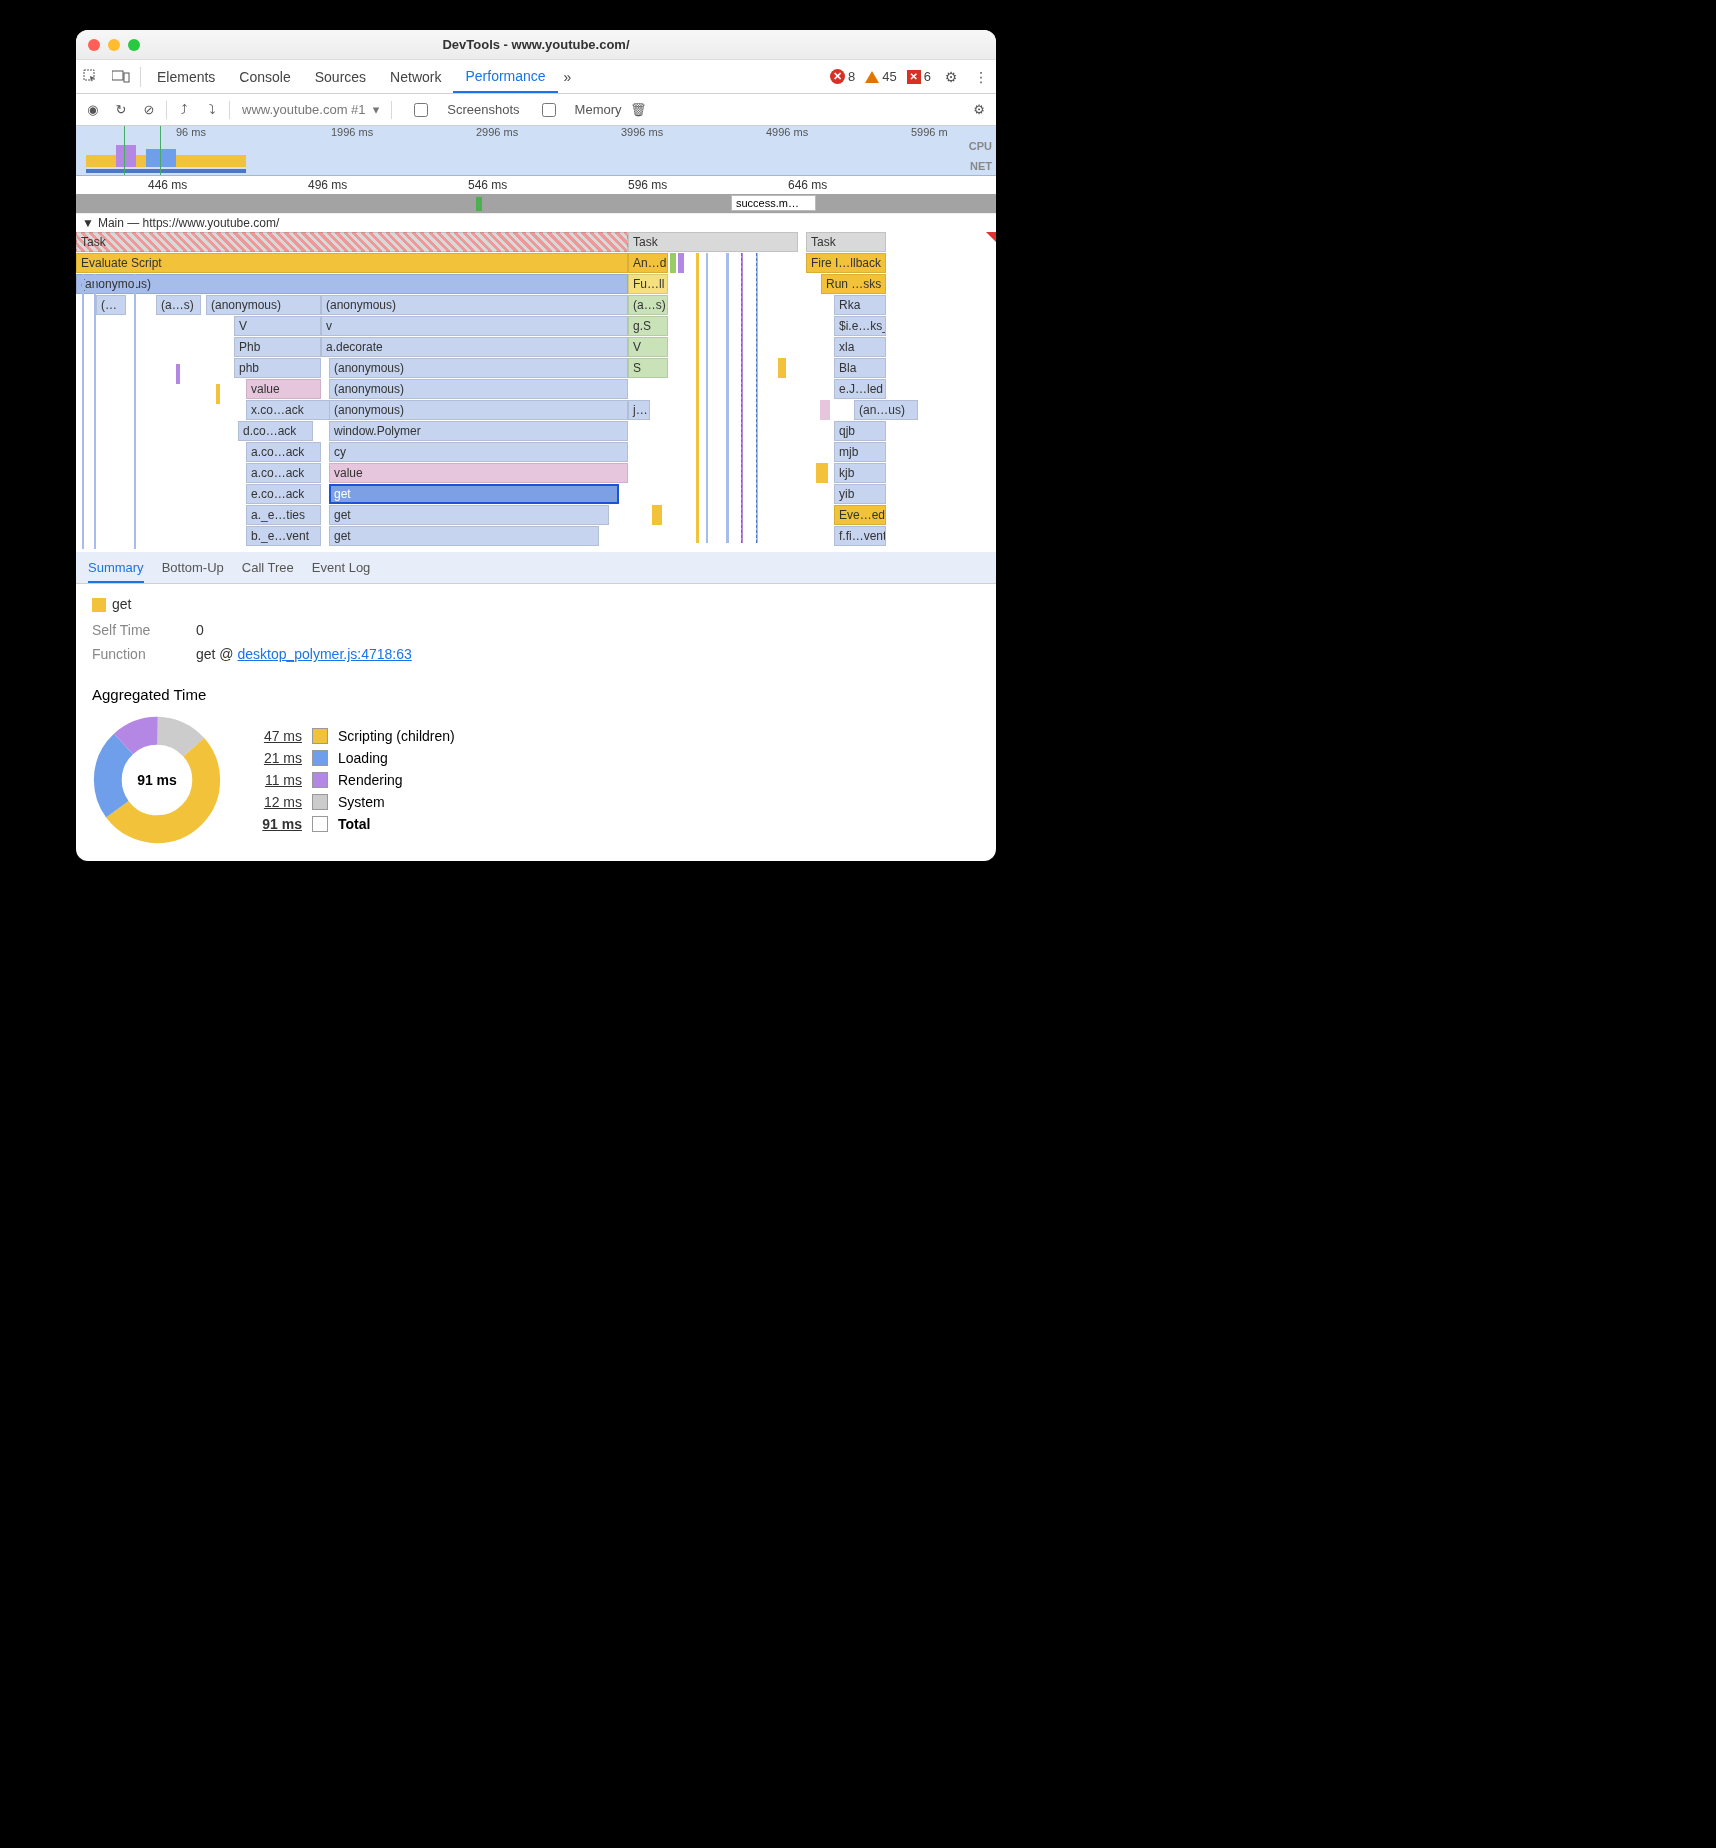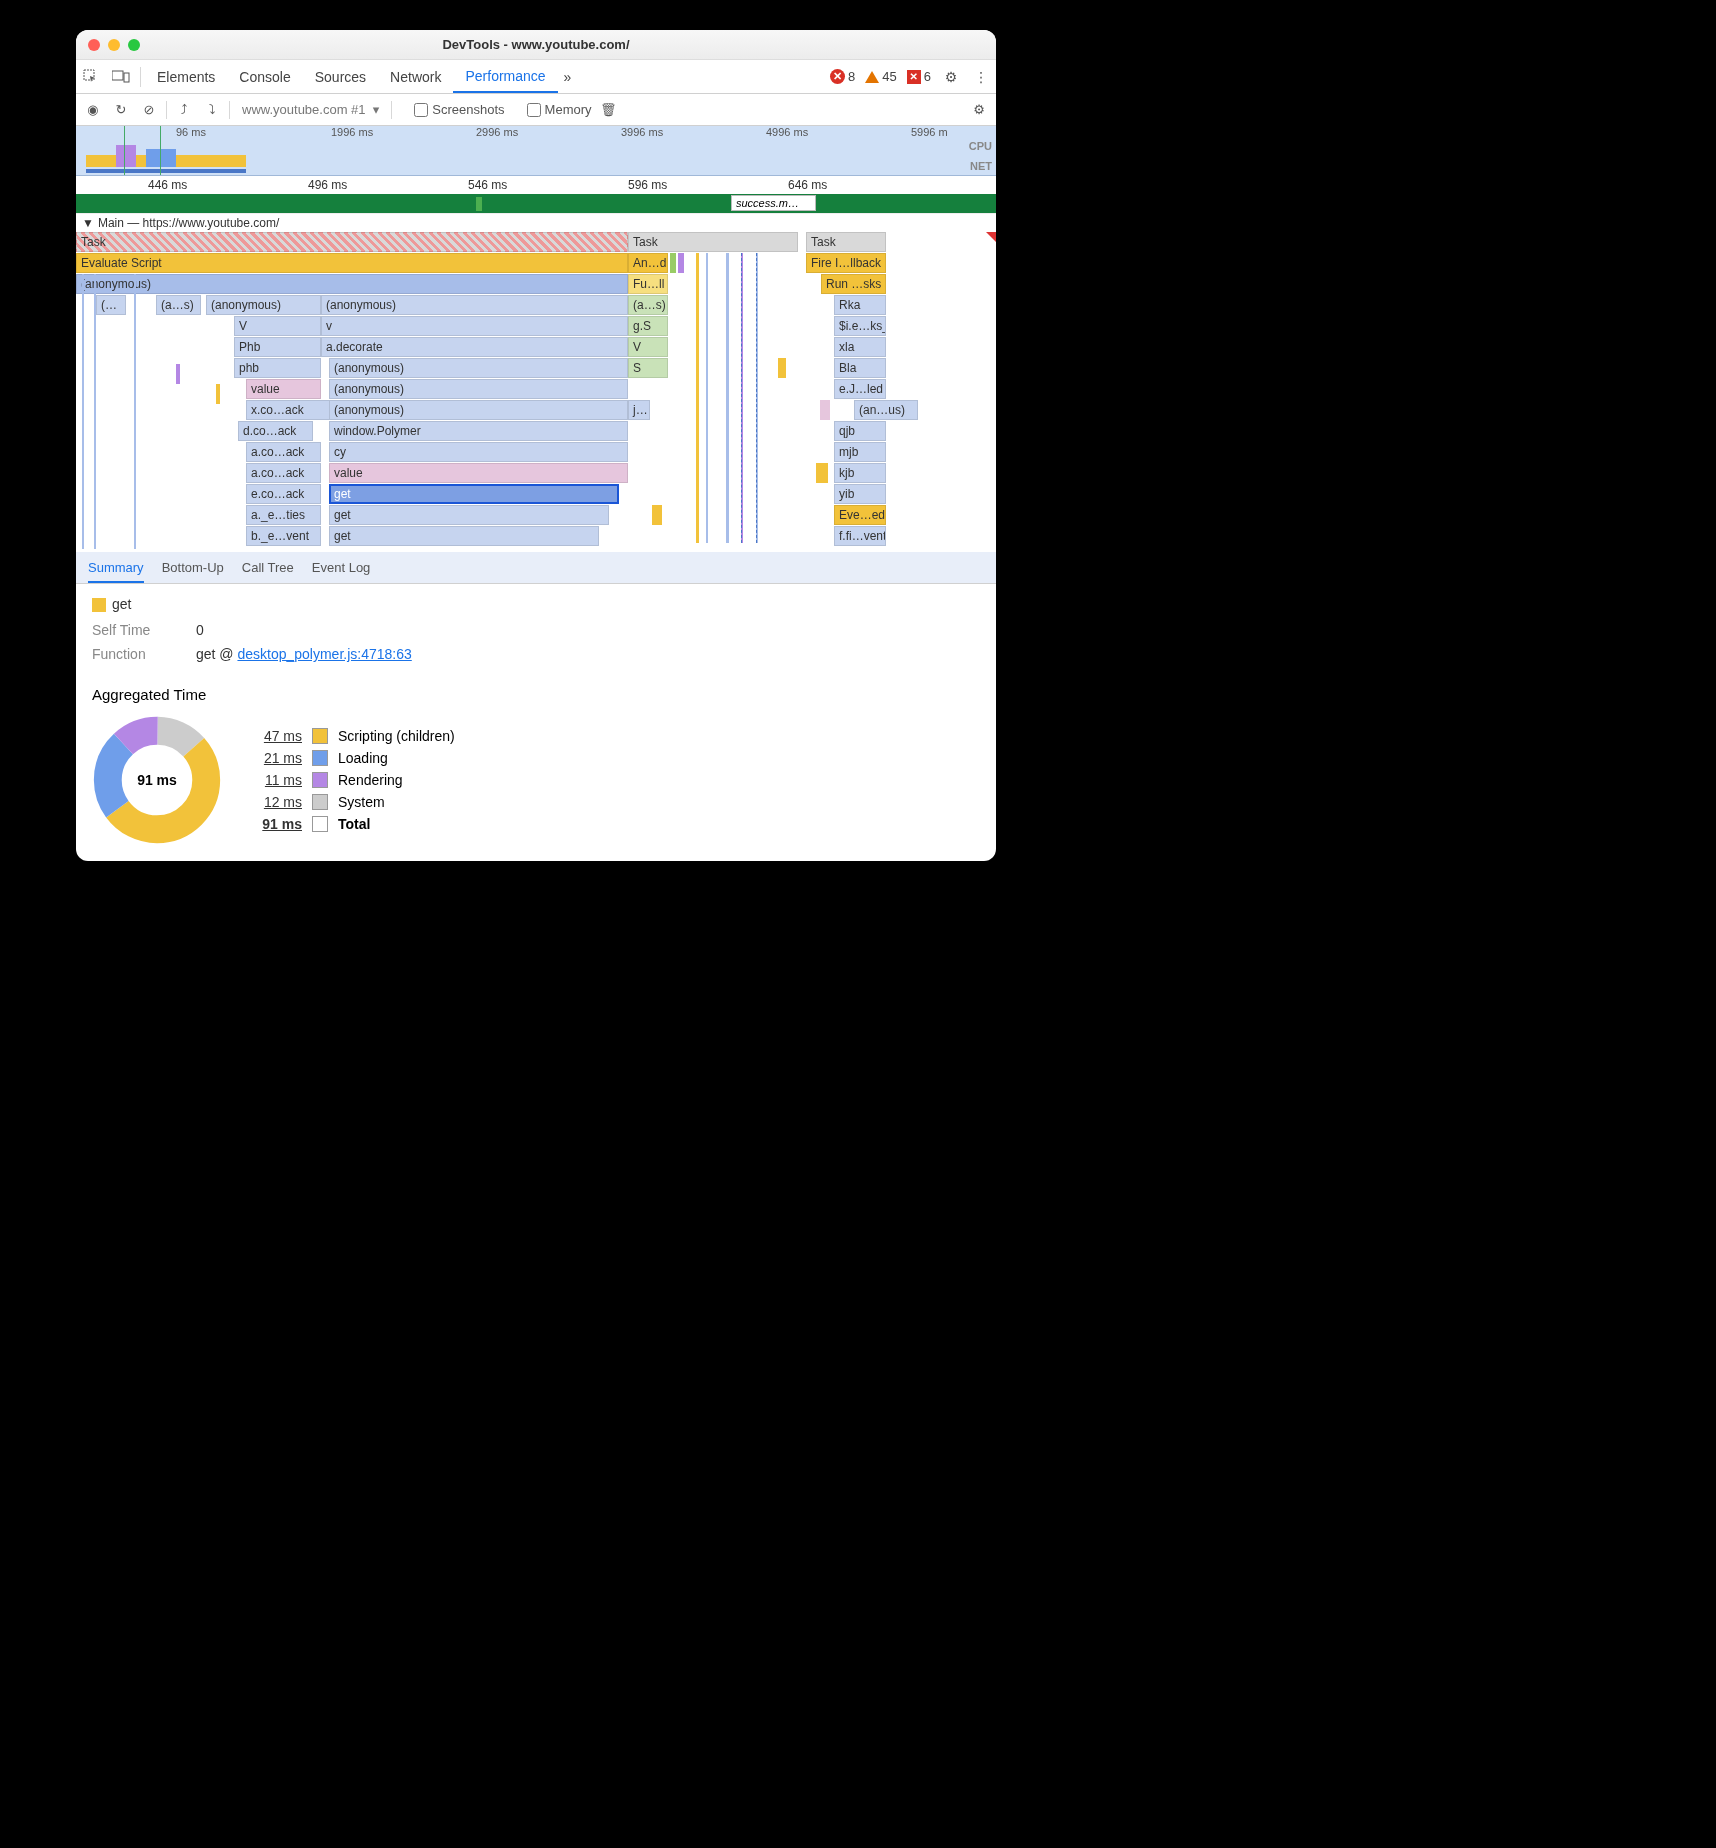--- a/index.html
+++ b/index.html
@@ -16,29 +16,29 @@
   .toolbar1 .tab{ padding:0 12px; height:100%; display:flex; align-items:center; cursor:pointer;}
   .toolbar1 .tab.active{ color:#1a73e8; border-bottom:2px solid #1a73e8;}
   .toolbar1 .spacer{flex:1;}
   .toolbar1 .badge{display:flex;align-items:center;gap:3px;font-size:13px;padding:0 5px;}
   .circ{width:15px;height:15px;border-radius:50%;display:inline-flex;align-items:center;justify-content:center;color:#fff;font-size:11px;font-weight:bold;}
   .circ.err{background:#d93025;} .sq.err{background:#d93025;}
   .tri{ width:0;height:0;border-left:7px solid transparent;border-right:7px solid transparent;border-bottom:12px solid #e37400;}
   .sq{width:14px;height:14px;display:inline-flex;align-items:center;justify-content:center;color:#fff;font-size:10px;font-weight:bold;}
   .toolbar2{display:flex;align-items:center;height:32px;border-bottom:1px solid #d0d0d0;font-size:13px;padding:0 6px;gap:6px;color:#555;}
   .toolbar2 .ic{width:22px;text-align:center;}
-  .chk{display:flex;align-items:center;gap:4px;padding-left:16px;}
+  .chk{display:flex;align-items:center;gap:19px;padding-left:16px;}
   .chk input{width:14px;height:14px;}
   .overview{height:50px;background:#cfe0f6;position:relative;border-bottom:1px solid #a0b8d8;}
   .ovtick{position:absolute;top:0;font-size:11px;color:#555;}
   .ovlabel{position:absolute;right:4px;font-size:11px;color:#888;font-weight:600;}
   .ruler{height:20px;background:#fff;position:relative;border-bottom:1px solid #ccc;font-size:12px;color:#333;}
   .ruler .tick{position:absolute;top:2px;}
   .trackhdr{font-size:12px;padding:2px 6px;color:#333;display:flex;align-items:center;gap:4px;}
-  .netrow{height:20px;background:#15803d;position:relative;border-bottom:1px solid #eee;font-style:italic;}
+  .netrow{height:20px;background:#a3a3a3;position:relative;border-bottom:1px solid #eee;}
   .netchip{position:absolute;top:1px;height:16px;background:#fff;border:1px solid #bbb;font-size:11px;padding:0 4px;display:flex;align-items:center;}
   .flame{position:relative;background:#fff;}
   .frow{height:21px;position:relative;border-bottom:0px solid rgba(0,0,0,.02);}
   .fblk{position:absolute;top:0;height:20px;font-size:12px;padding:0 4px;overflow:hidden;white-space:nowrap;color:#333;border:1px solid rgba(0,0,0,.1);display:flex;align-items:center;}
   .c-gray{background:#d9d9d9;}
   .c-scr{background:#f2c23a;} .c-blue{background:#a7bde9;}
   .c-lblue{background:#c6d4ef;} .c-pink{background:#e6c6dd;}
   .c-green{background:#c9e2b8;} .c-yel2{background:#f6df7f;}
   .selected{outline:2px solid #1a55d6;outline-offset:-2px;background:#7d9fe3!important;color:#fff;}
   .detail-tabs{display:flex;gap:18px;padding:0 12px;height:32px;align-items:center;border-bottom:1px solid #d0d0d0;background:#e8eef9;font-size:13px;}

